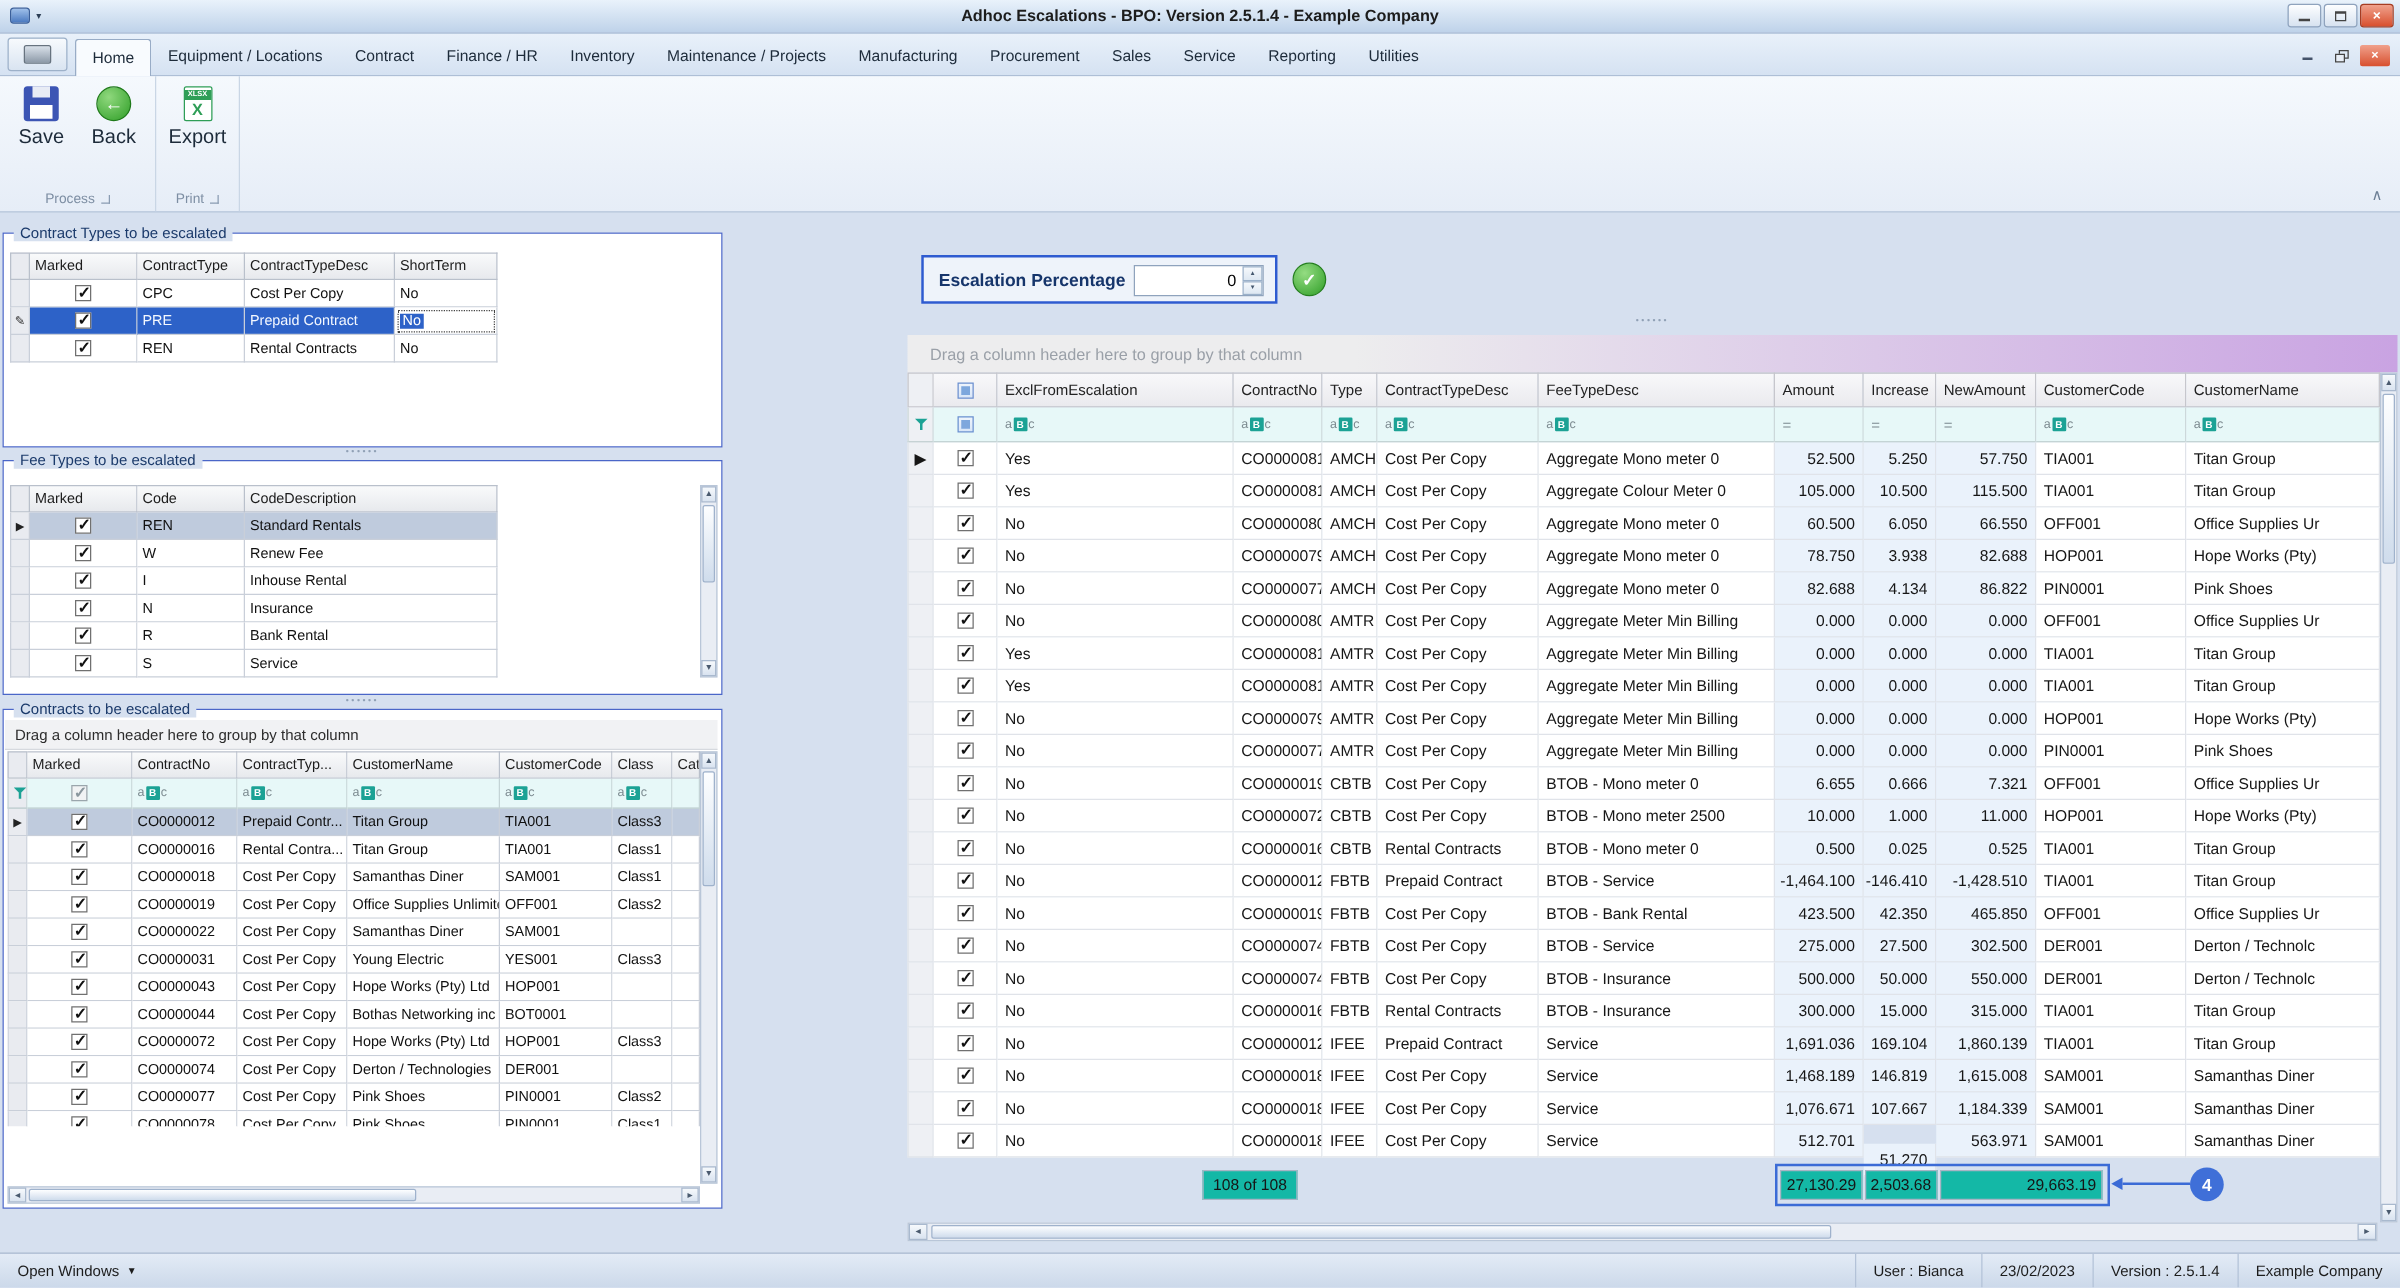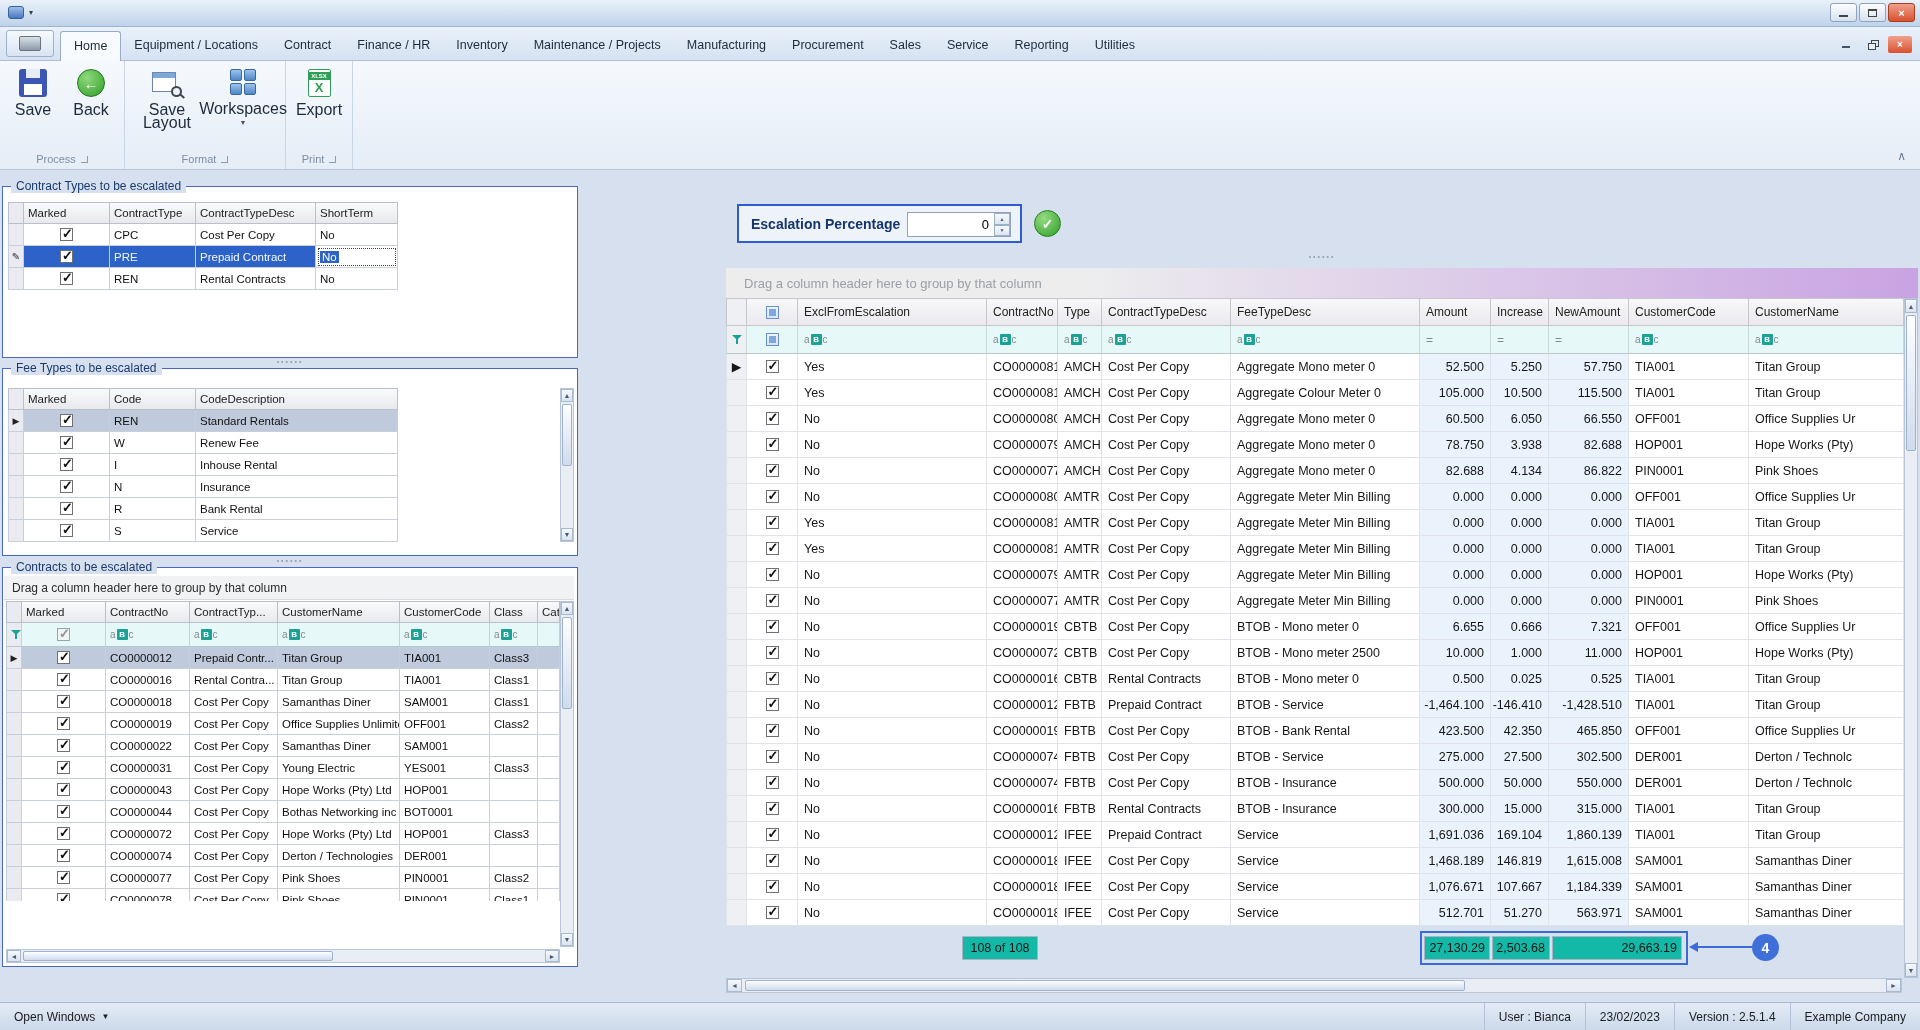--- a/index.html
+++ b/index.html
@@ -180,20 +180,21 @@
   .sseg { padding:0 14px; border-left:1px solid #b3c2d8; height:100%; display:flex; align-items:center; white-space:nowrap; }
 </style>
 </head>
 <body>
 
 <div id="titlebar">
   <div id="qat">
     <span class="qat-ico"></span>
     <span class="qat-arrow">▾</span>
   </div>
+  <div id="win-title">Adhoc Escalations - BPO: Version 2.5.1.4 - Example Company</div>
   <div class="win-controls">
     <div class="wbtn">
         <span class="minbar"></span>
       </div>
     <div class="wbtn">
         <span class="maxbox"></span>
       </div>
     <div class="wbtn close">×</div>
   </div>
 </div>
@@ -242,45 +243,20 @@
         <span class="lbl">Back</span>
       </div>
     </div>
     <div class="rcaption">
       <span>Process</span>
       <span class="dlauncher"></span>
     </div>
   </div>
   <div class="rgroup">
     <div class="rbuttons">
-      <div class="rbtn wide">
-        <span class="icon-layout">
-            <span class="win"></span>
-            <span class="mag"></span>
-          </span>
-        <span class="lbl">Save Layout</span>
-      </div>
-      <div class="rbtn wide">
-        <span class="icon-ws">
-            <i></i>
-            <i></i>
-            <i></i>
-            <i></i>
-          </span>
-        <span class="lbl">Workspaces</span>
-        <span class="drop">▼</span>
-      </div>
-    </div>
-    <div class="rcaption">
-      <span>Format</span>
-      <span class="dlauncher"></span>
-    </div>
-  </div>
-  <div class="rgroup">
-    <div class="rbuttons">
       <div class="rbtn">
         <span class="icon-export"></span>
         <span class="lbl">Export</span>
       </div>
     </div>
     <div class="rcaption">
       <span>Print</span>
       <span class="dlauncher"></span>
     </div>
   </div>
@@ -1056,21 +1032,21 @@
       <div class="gdcell gind first rowmark" style="width: 21px; min-width: 21px; flex: 0 0 auto;"></div>
       <div class="gdcell center" style="width: 51px; min-width: 51px; flex: 0 0 auto;">
         <span class="cb on"></span>
       </div>
       <div class="gdcell" style="width: 189px; min-width: 189px; flex: 0 0 auto;">No</div>
       <div class="gdcell" style="width: 71px; min-width: 71px; flex: 0 0 auto;">CO0000018</div>
       <div class="gdcell" style="width: 44px; min-width: 44px; flex: 0 0 auto;">IFEE</div>
       <div class="gdcell" style="width: 129px; min-width: 129px; flex: 0 0 auto;">Cost Per Copy</div>
       <div class="gdcell" style="width: 189px; min-width: 189px; flex: 0 0 auto;">Service</div>
       <div class="gdcell num" style="width: 71px; min-width: 71px; flex: 0 0 auto;">512.701</div>
-      <div class="gdcell num" style="width: 58px; min-width: 58px; flex: 0 0 auto;">51.270</div>
+      <div class="gdcell num" style="width: 58px; min-width: 58px; flex: 0 0 auto; margin-top: 15px;">51.270</div>
       <div class="gdcell num" style="width: 80px; min-width: 80px; flex: 0 0 auto;">563.971</div>
       <div class="gdcell" style="width: 120px; min-width: 120px; flex: 0 0 auto;">SAM001</div>
       <div class="gdcell" style="width: 155px; min-width: 155px; flex: 0 0 auto;">Samanthas Diner</div>
     </div>
   </div>
 
 <div class="fbox" style="left:962px; top:936px; width:76px; justify-content:center;">
   <span>108 of 108</span>
 </div>
 <div class="fbox" style="left:1424px; top:936px; width:66px; justify-content:flex-end; padding:0 4px;">

